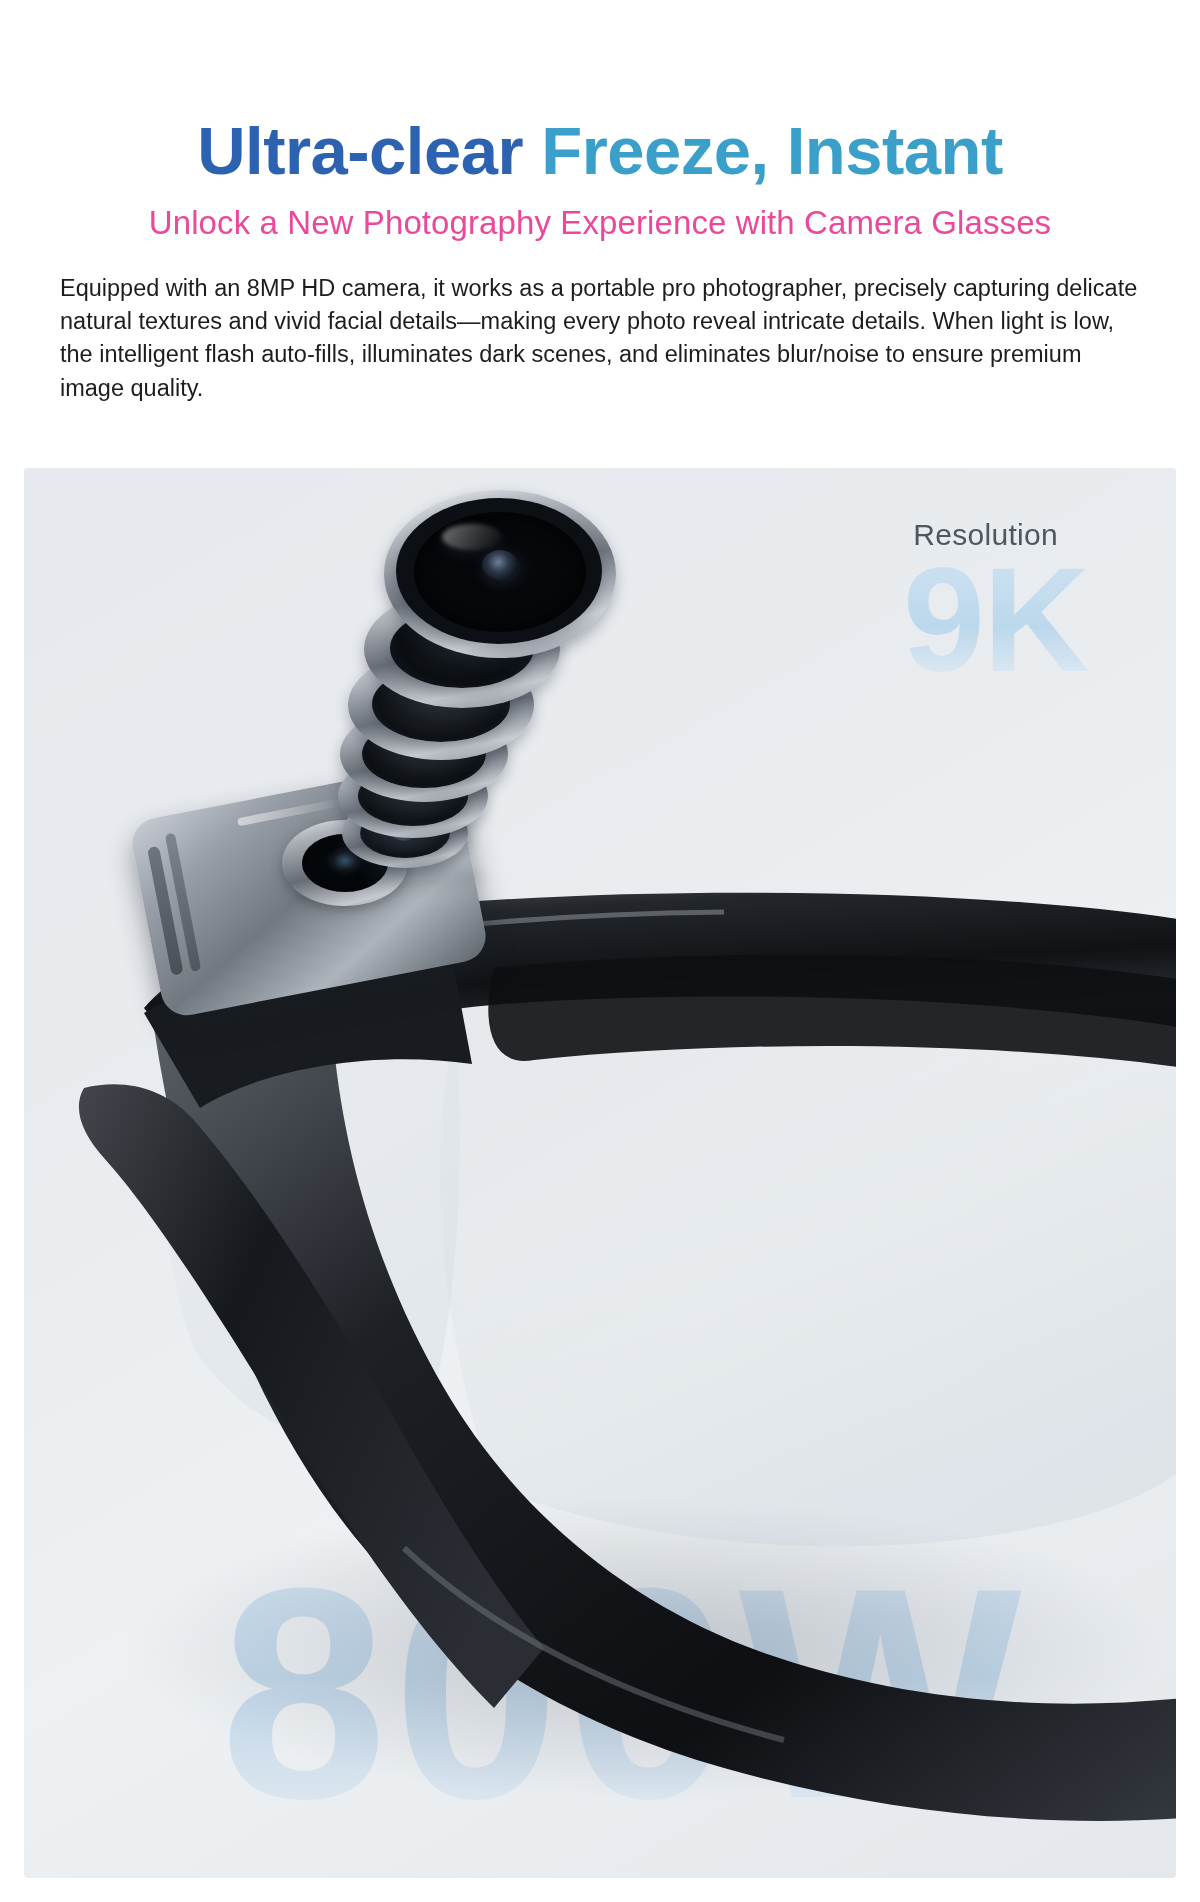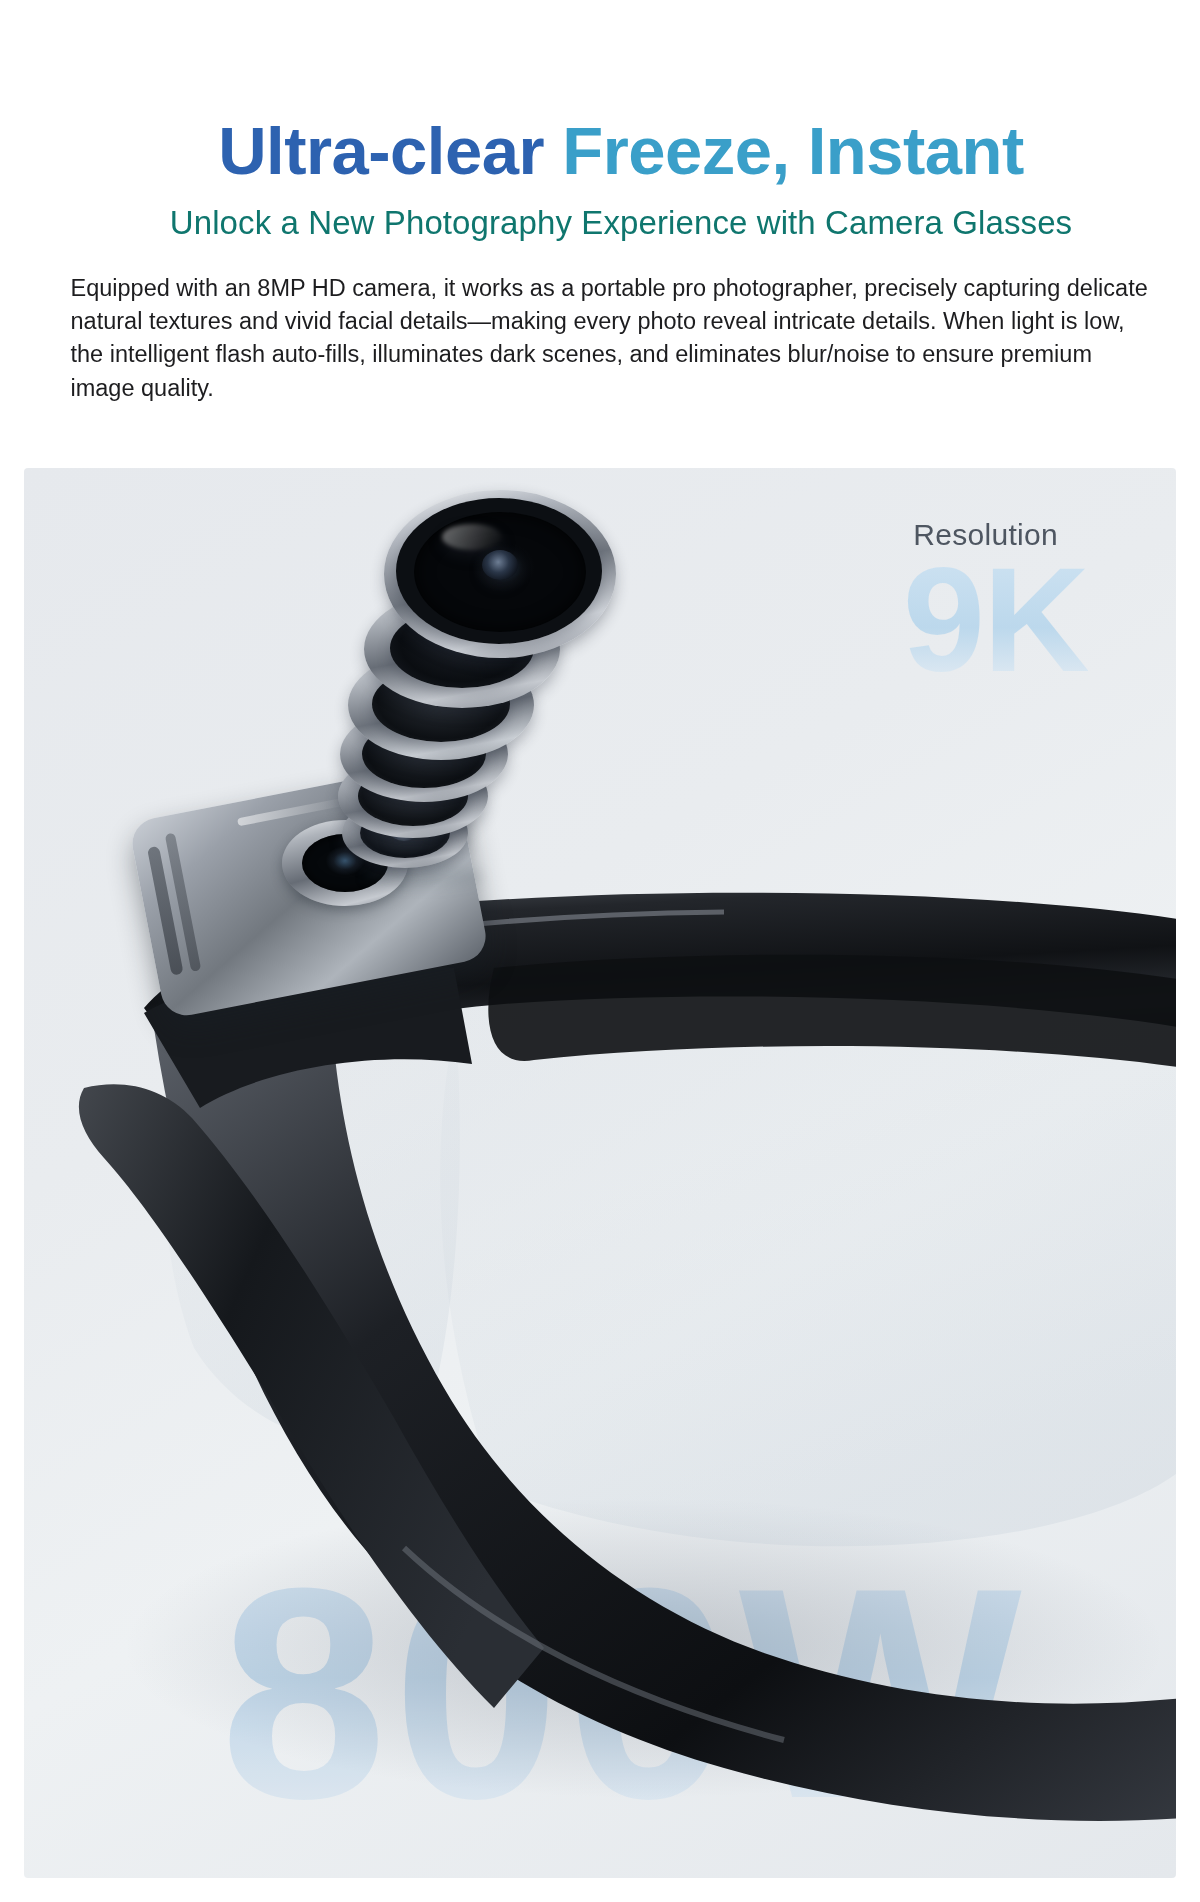--- a/index.html
+++ b/index.html
@@ -8,21 +8,20 @@
     height: 1902px;
     background: #ffffff;
     font-family: "Liberation Sans", sans-serif;
     overflow: hidden;
   }
   .page {
     position: relative;
     width: 1200px;
     height: 1902px;
     background: #ffffff;
-    padding-left: 21px;
   }
 
   
   .headline {
     width: 1200px;
     text-align: center;
     padding-top: 112px;
     font-size: 67px;
     font-weight: bold;
     line-height: 1.16;
@@ -32,21 +31,21 @@
   .hl-a { color: #2d62b0; }
   .hl-b { color: #3a9fc9; }
   .hl-d { color: #2d62b0; }
   .hl-e { color: #3fa7cf; }
 
   .subheadline {
     width: 1200px;
     text-align: center;
     margin-top: 14px;
     font-size: 33px;
-    color: #0f766e;
+    color: #ec4899;
     font-weight: normal;
     letter-spacing: 0.1px;
   }
 
   .bodycopy {
     width: 1080px;
     margin: 30px auto 0 auto;
     text-align: left;
     font-size: 23.5px;
     line-height: 1.42;

